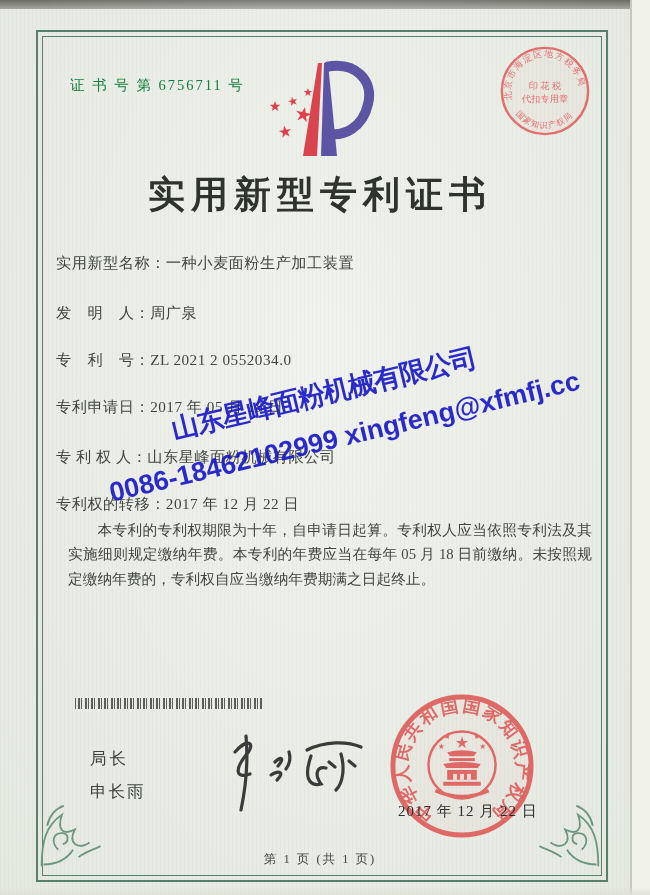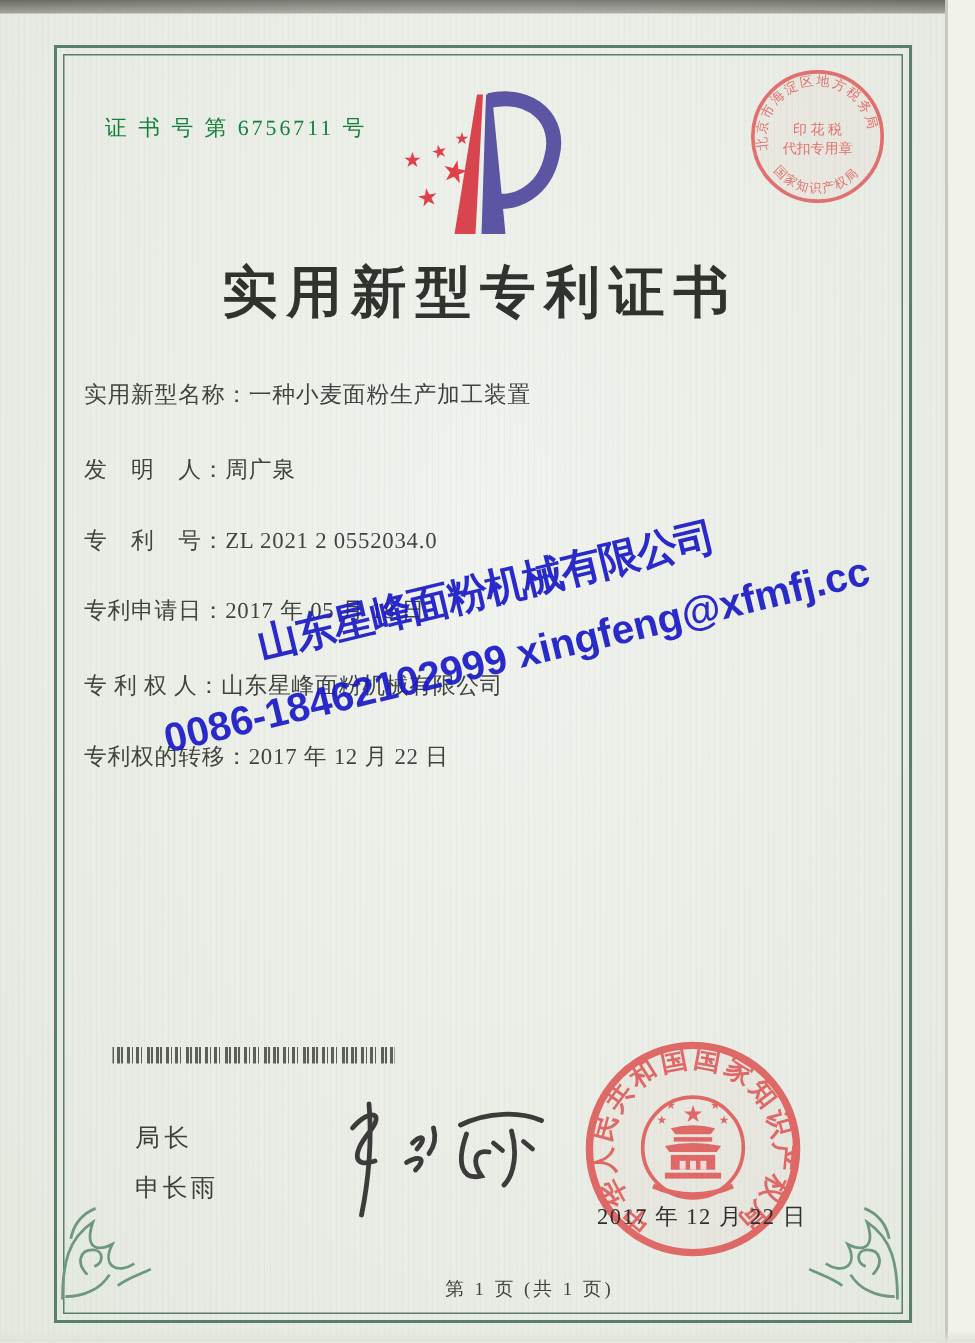--- a/index.html
+++ b/index.html
@@ -71,21 +71,21 @@
   .director-title{position:absolute;left:90px;top:748px;font-size:16.5px;color:#3c413c;letter-spacing:3px;}
   .director-name{position:absolute;left:90px;top:781px;font-size:16.5px;color:#3c413c;letter-spacing:2px;}
   .signature{position:absolute;left:205px;top:728px;width:170px;height:88px;}
   .official-seal{position:absolute;left:388px;top:692px;width:148px;height:148px;opacity:.9;}
   .seal-date{
     position:absolute;left:398px;top:802px;font-size:15px;color:#2f2f2f;
     letter-spacing:1px;white-space:nowrap;
   }
   .footer-page{
     position:absolute;left:36px;top:851px;width:568px;text-align:center;
-    font-size:12.5px;color:#3f443f;letter-spacing:2px;padding-left:33px;
+    font-size:12.5px;color:#3f443f;letter-spacing:2px;
   }
   .wm{
     position:absolute;font-family:"Liberation Sans","DejaVu Sans",sans-serif;
     font-weight:bold;color:#1a1ac8;white-space:nowrap;opacity:.92;
     transform-origin:left center;
   }
   .wm1{left:172px;top:412px;font-size:27px;letter-spacing:-1px;transform:rotate(-13.5deg);}
   .wm2{left:110px;top:478px;font-size:27px;letter-spacing:0px;transform:rotate(-13.5deg);}
   .corner-ornament{position:absolute;width:92px;height:92px;}
   .corner-bl{left:38px;top:778px;}
@@ -144,20 +144,21 @@
   <span class="lbl">专利申请日：</span><span>2017 年 05 月 18 日</span>
 </div>
 <div class="field f4">
   <span class="lbl">专 利 权 人：</span><span>山东星峰面粉机械有限公司</span>
 </div>
 <div class="field f5">
   <span class="lbl">专利权的转移：</span><span>2017 年 12 月 22 日</span>
 </div>
 
 <div class="body-text">
+  <p>本专利的专利权期限为十年，自申请日起算。专利权人应当依照专利法及其实施细则规定缴纳年费。本专利的年费应当在每年 05 月 18 日前缴纳。未按照规定缴纳年费的，专利权自应当缴纳年费期满之日起终止。</p>
 </div>
 
 <div class="barcode"></div>
 
 <div class="director-title">局长</div>
 <div class="director-name">申长雨</div>
 
 <svg class="signature" viewBox="0 0 170 88">
   <g fill="none" stroke="#3b3b3b" stroke-width="3.2" stroke-linecap="round">
     <path d="M30,24 C42,10 52,14 41,27 C30,41 30,51 45,46"></path>

